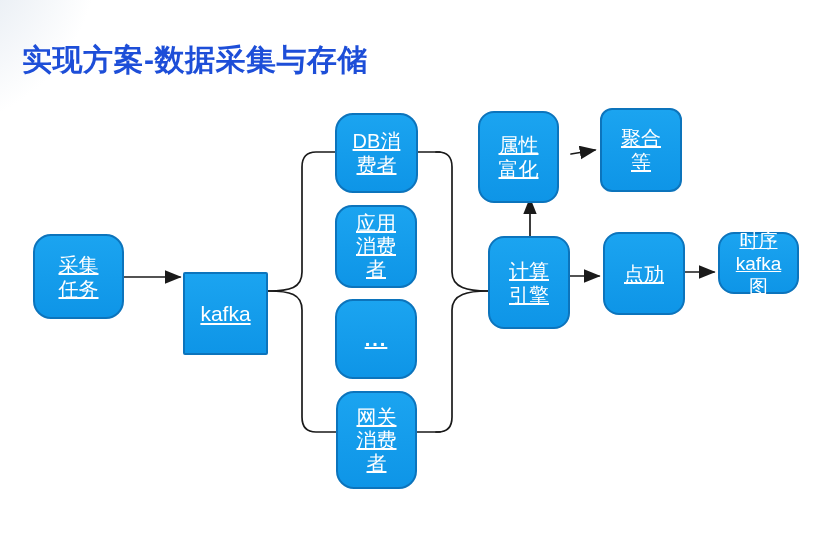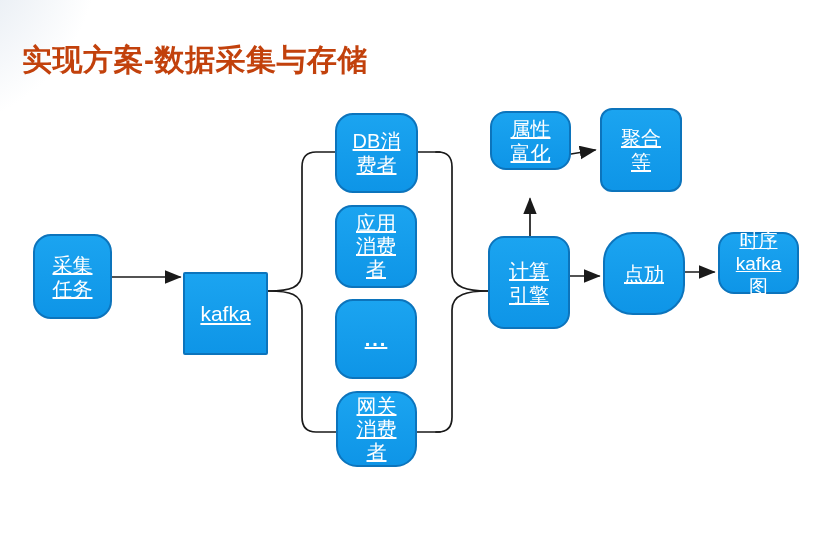--- a/index.html
+++ b/index.html
@@ -8,46 +8,46 @@
     background:#ffffff;
     font-family:"Liberation Sans","DejaVu Sans",sans-serif;
   }
   .corner-wash{
     position:absolute;top:0;left:0;width:300px;height:300px;
     background:radial-gradient(ellipse 260px 300px at -60px -60px,#d9e2ec 0%,rgba(255,255,255,0) 62%);
     pointer-events:none;
   }
   .slide-title{
     position:absolute;left:22px;top:20px;
-    font-size:30px;font-weight:bold;color:#c2410c;
+    font-size:30px;font-weight:bold;color:#1d4ed8;
     letter-spacing:0.5px;white-space:nowrap;
   }
   svg.connectors{position:absolute;left:0;top:0;z-index:1;}
   .node{
     position:absolute;z-index:2;box-sizing:border-box;
     background:linear-gradient(180deg,#1ba4f0 0%,#0e95e7 100%);
     border:2px solid #0c74bc;
     color:#ffffff;
     display:flex;flex-direction:column;align-items:center;justify-content:center;
     font-size:20px;line-height:24px;text-align:left;text-decoration:underline;
   }
   .r18{border-radius:18px;}
   .r16{border-radius:16px;}
   .node span{display:block;}
 
-  .n-caiji  {left:33px; top:234px;width:79px;height:85px;}
+  .n-caiji  {left:33px; top:234px;width:91px;height:85px;}
   .n-kafka  {left:183px;top:235px;width:85px;height:83px;border-radius:2px;font-size:21px;margin-top:37px;}
   .n-db     {left:335px;top:113px;width:83px;height:80px;}
   .n-app    {left:335px;top:205px;width:82px;height:83px;line-height:23px;border-radius:17px;}
   .n-dots   {left:335px;top:299px;width:82px;height:80px;font-weight:bold;letter-spacing:2px;}
-  .n-gateway{left:336px;top:391px;width:81px;height:76px;line-height:23px;border-radius:21px;}
-  .n-enrich {left:490px;top:111px;width:81px;height:59px;}
+  .n-gateway{left:336px;top:391px;width:81px;height:98px;line-height:23px;}
+  .n-enrich {left:478px;top:111px;width:81px;height:92px;}
   .n-agg    {left:600px;top:108px;width:82px;height:84px;border-radius:12px;}
   .n-engine {left:488px;top:236px;width:82px;height:93px;}
-  .n-dian   {left:603px;top:232px;width:82px;height:83px;border-radius:30px;}
+  .n-dian   {left:603px;top:232px;width:82px;height:83px;}
   .n-rank   {left:718px;top:232px;width:81px;height:62px;font-size:19px;line-height:23px;}
 </style>
 </head>
 <body>
 
 <div class="corner-wash"></div>
 
 <h1 class="slide-title">实现方案-数据采集与存储</h1>
 
 <svg class="connectors" width="832" height="539" viewBox="0 0 832 539">

